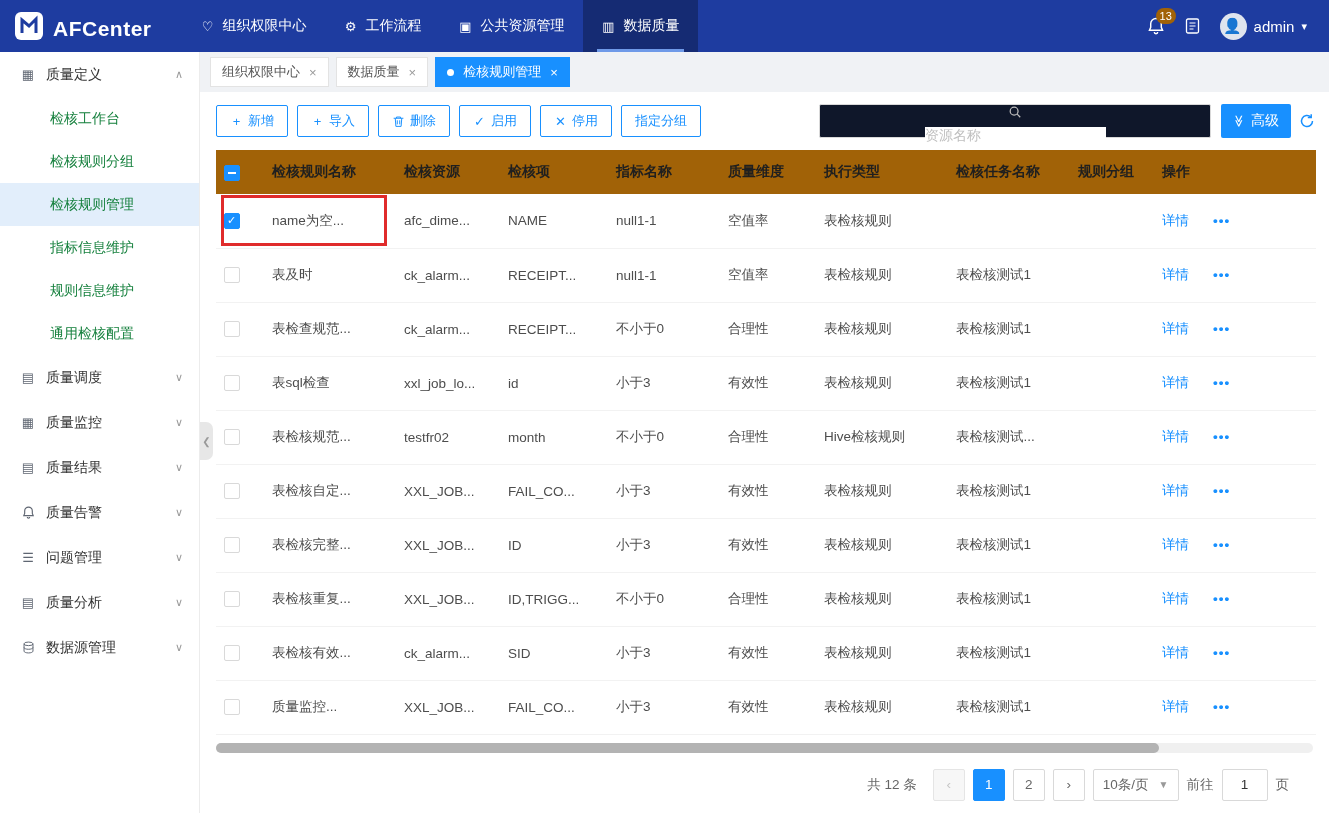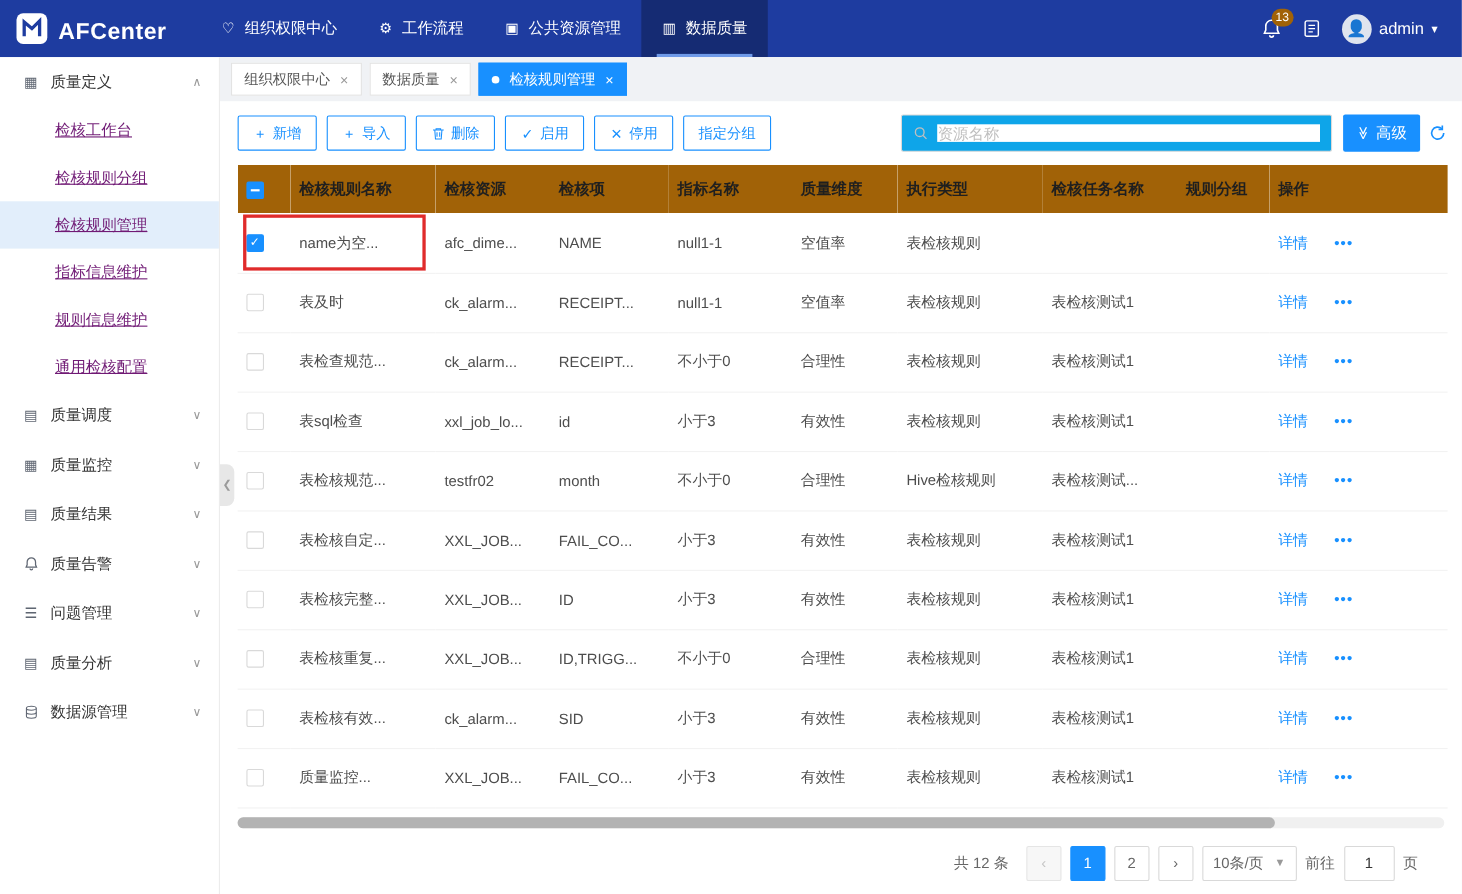--- a/index.html
+++ b/index.html
@@ -18,42 +18,42 @@
   .bell-wrap { position:relative; display:flex; }
   .badge { position:absolute; top:-9px; left:9px; background:#a16207; color:#fff; font-size:11px; border-radius:9px; padding:0 4px; height:16px; line-height:16px; min-width:16px; text-align:center; }
   .user { display:flex; align-items:center; gap:7px; font-size:15px; cursor:pointer; }
   .avatar { width:27px; height:27px; border-radius:50%; background:#dfe4ee; color:#93a0b8; display:flex; align-items:center; justify-content:center; font-size:15px; }
   .caret { font-size:11px; }
 
   
   .sidebar { position:absolute; top:52px; left:0; width:200px; bottom:0; background:#fff; border-right:1px solid #ececec; font-size:14px; color:#333; }
   .side-group-header { height:45px; display:flex; align-items:center; gap:10px; padding:0 16px 0 20px; cursor:pointer; }
   .side-chevron { margin-left:auto; color:#999; font-size:11px; }
-  .side-child { height:43px; line-height:43px; padding-left:50px; cursor:pointer; color:#701a75; white-space:nowrap;text-decoration:underline; }
+  .side-child { height:43px; line-height:43px; padding-left:50px; cursor:pointer; color:#15803d; white-space:nowrap; }
   .side-child.active { background:#e2eefb; }
   .icn { display:inline-flex; align-items:center; justify-content:center; width:16px; color:#5f6672; font-size:13px; }
   .topbar .icn { color:#fff; }
   .collapse-handle { position:absolute; left:200px; top:422px; width:13px; height:38px; background:#e7e7e7; border-radius:0 7px 7px 0; display:flex; align-items:center; justify-content:center; color:#9a9a9a; font-size:10px; cursor:pointer; z-index:5; }
 
   
   .content { position:absolute; left:200px; top:52px; right:0; bottom:0; background:#f0f2f5; display:flex; flex-direction:column; }
   .tabbar { height:40px; display:flex; align-items:center; gap:7px; padding-left:10px; background:#f0f2f5; flex:0 0 auto; }
   .tab { height:30px; display:flex; align-items:center; gap:9px; background:#fff; padding:0 11px; font-size:13px; color:#555; border:1px solid #e3e3e3; cursor:pointer; white-space:nowrap; }
   .tab .close { color:#9a9a9a; font-size:13px; }
   .tab.active { background:#1890ff; border-color:#1890ff; color:#fff; }
   .tab.active .close { color:#fff; }
   .tab .dot { display:none; }
   .tab.active .dot { display:inline-block; width:7px; height:7px; border-radius:50%; background:#fff; }
 
   .panel { flex:1; background:#fff; display:flex; flex-direction:column; }
   .toolbar { display:flex; align-items:center; padding:12px 14px 12px 16px; flex:0 0 auto; }
   .tbtn { height:32px; display:flex; align-items:center; gap:5px; padding:0 13px; border:1px solid #1890ff; color:#1890ff; background:#fff; border-radius:2px; font-size:13px; cursor:pointer; margin-right:9px; white-space:nowrap; }
   .tbtn .icn { color:#1890ff; width:13px; }
   .search-wrap { margin-left:auto; display:flex; align-items:center; }
-  .search-box { width:392px; height:34px; border:1px solid #d9d9d9; border-radius:2px; display:flex; align-items:center; padding:0 10px; gap:8px; background:#0ea5e9; }
+  .search-box { width:392px; height:34px; border:1px solid #d9d9d9; border-radius:2px; display:flex; align-items:center; padding:0 10px; gap:8px; background:#0f172a;flex-direction:column; }
   .search-box input { border:none; outline:none; flex:1; font-size:14px; color:#333; }
   .search-box input::placeholder { color:#bfbfbf; }
   .adv-btn { height:34px; background:#1890ff; color:#fff; display:flex; align-items:center; gap:5px; padding:0 12px; border-radius:2px; margin-left:10px; font-size:14px; cursor:pointer; }
   .adv-icon { display:inline-block; transform:rotate(90deg); font-size:12px; line-height:1; }
   .refresh { margin-left:8px; color:#1890ff; display:flex; cursor:pointer; }
 
   .table-wrap { padding-left:16px; flex:0 0 auto; }
   table { border-collapse:collapse; table-layout:fixed; width:1100px; }
   th { text-align:left; font-size:14px; color:#1f1f1f; font-weight:bold; background:#a16207; height:44px; padding:0 8px; white-space:nowrap; overflow:hidden; }
   td { font-size:13.5px; color:#4d4d4d; height:54px; padding:0 8px; border-bottom:1px solid #f2f2f2; white-space:nowrap; overflow:hidden; }

